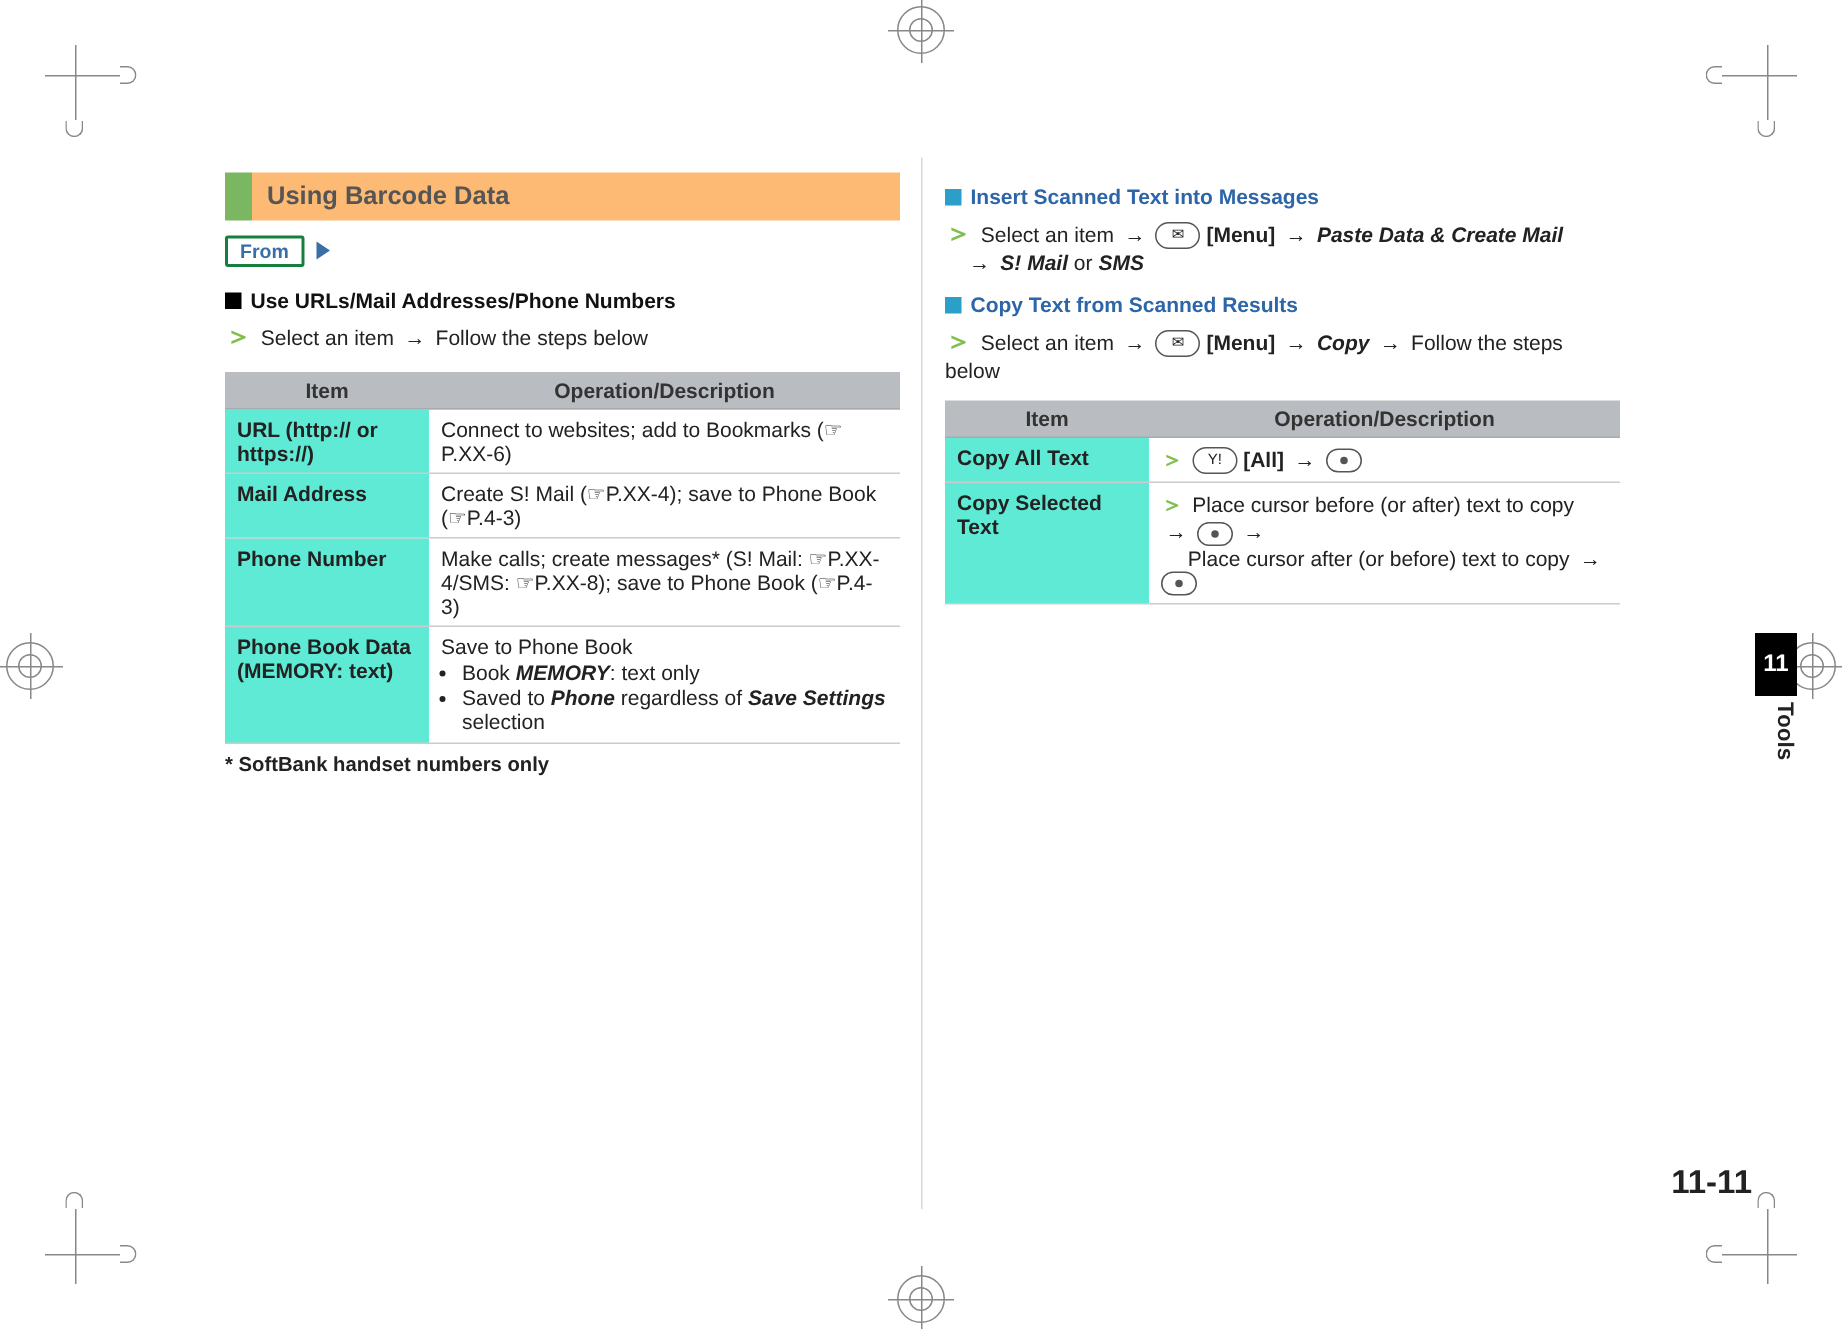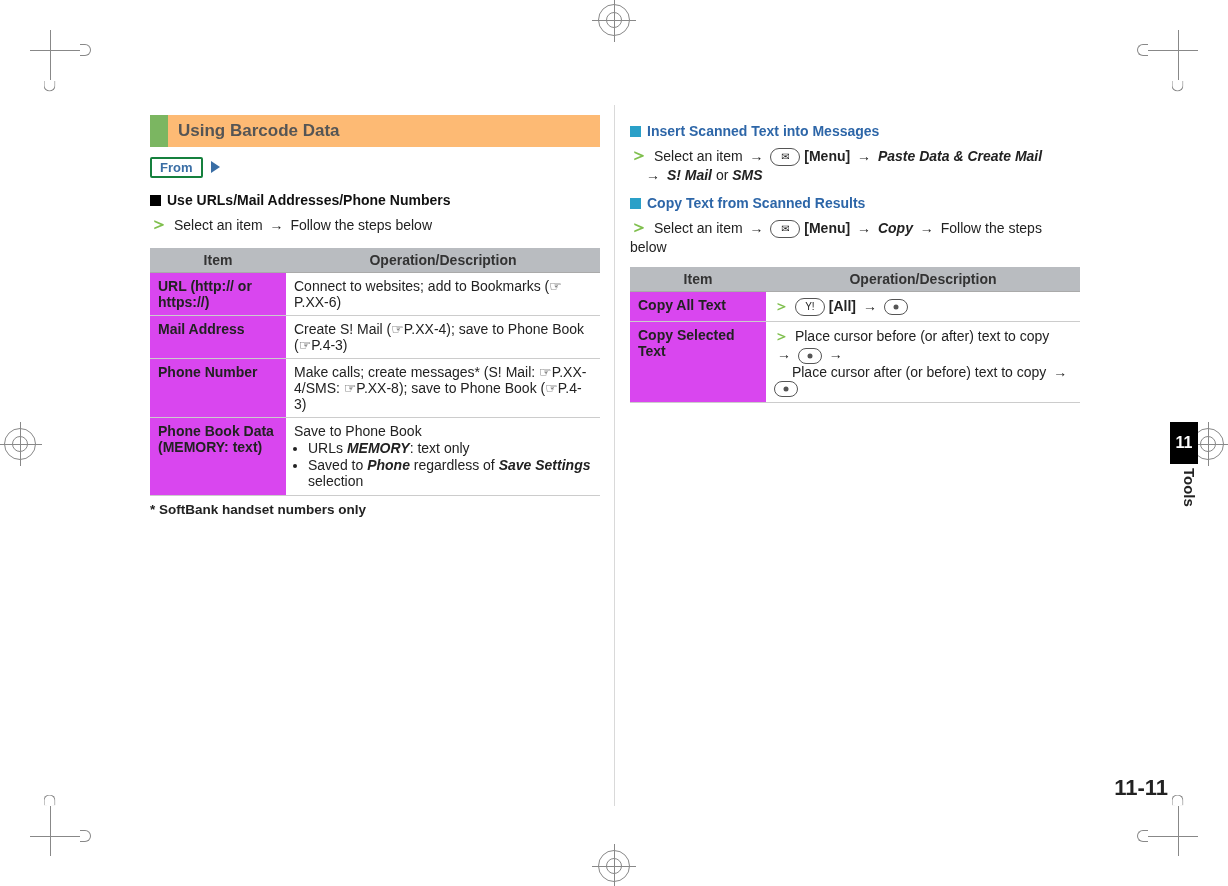--- a/index.html
+++ b/index.html
@@ -228,21 +228,21 @@
     text-align:center;
     padding: 4px 6px;
     border-bottom:1px solid #aaa;
   }
   table.ops td {
     padding: 5px 8px;
     border-bottom:1px solid #ccc;
     vertical-align: top;
   }
   table.ops td.item {
-    background:#d946ef;
+    background:#5eead4;
     font-weight:bold;
     width: 120px;
   }
   table.ops tr:first-child th:first-child { width:120px; }
   .bullet { margin:0; padding-left:14px; list-style:disc; }
   .bullet li { margin: 1px 0; }
 
   .footnote { margin: 6px 0 3px 0; font-size: 13.5px; font-weight: bold; }
 
   .bitxt { font-style: italic; font-weight:bold; }
@@ -343,21 +343,21 @@
       <tr>
         <td class="item">Phone Number</td>
         <td>Make calls; create messages* (S! Mail: ☞P.XX-4/SMS: ☞P.XX-8); save to Phone Book (☞P.4-3)</td>
       </tr>
       <tr>
         <td class="item">Phone Book Data (MEMORY: text)</td>
         <td>
           <span>Save to Phone Book</span>
           <ul class="bullet">
             <li>
-              <span>URLs </span><span class="bitxt">MEMORY</span><span>: text only</span>
+              <span>Book </span><span class="bitxt">MEMORY</span><span>: text only</span>
             </li>
             <li>
               <span>Saved to </span><span class="bitxt">Phone</span><span> regardless of </span><span class="bitxt">Save Settings</span><span> selection</span>
             </li>
           </ul>
         </td>
       </tr>
     </tbody>
       </table>
 

